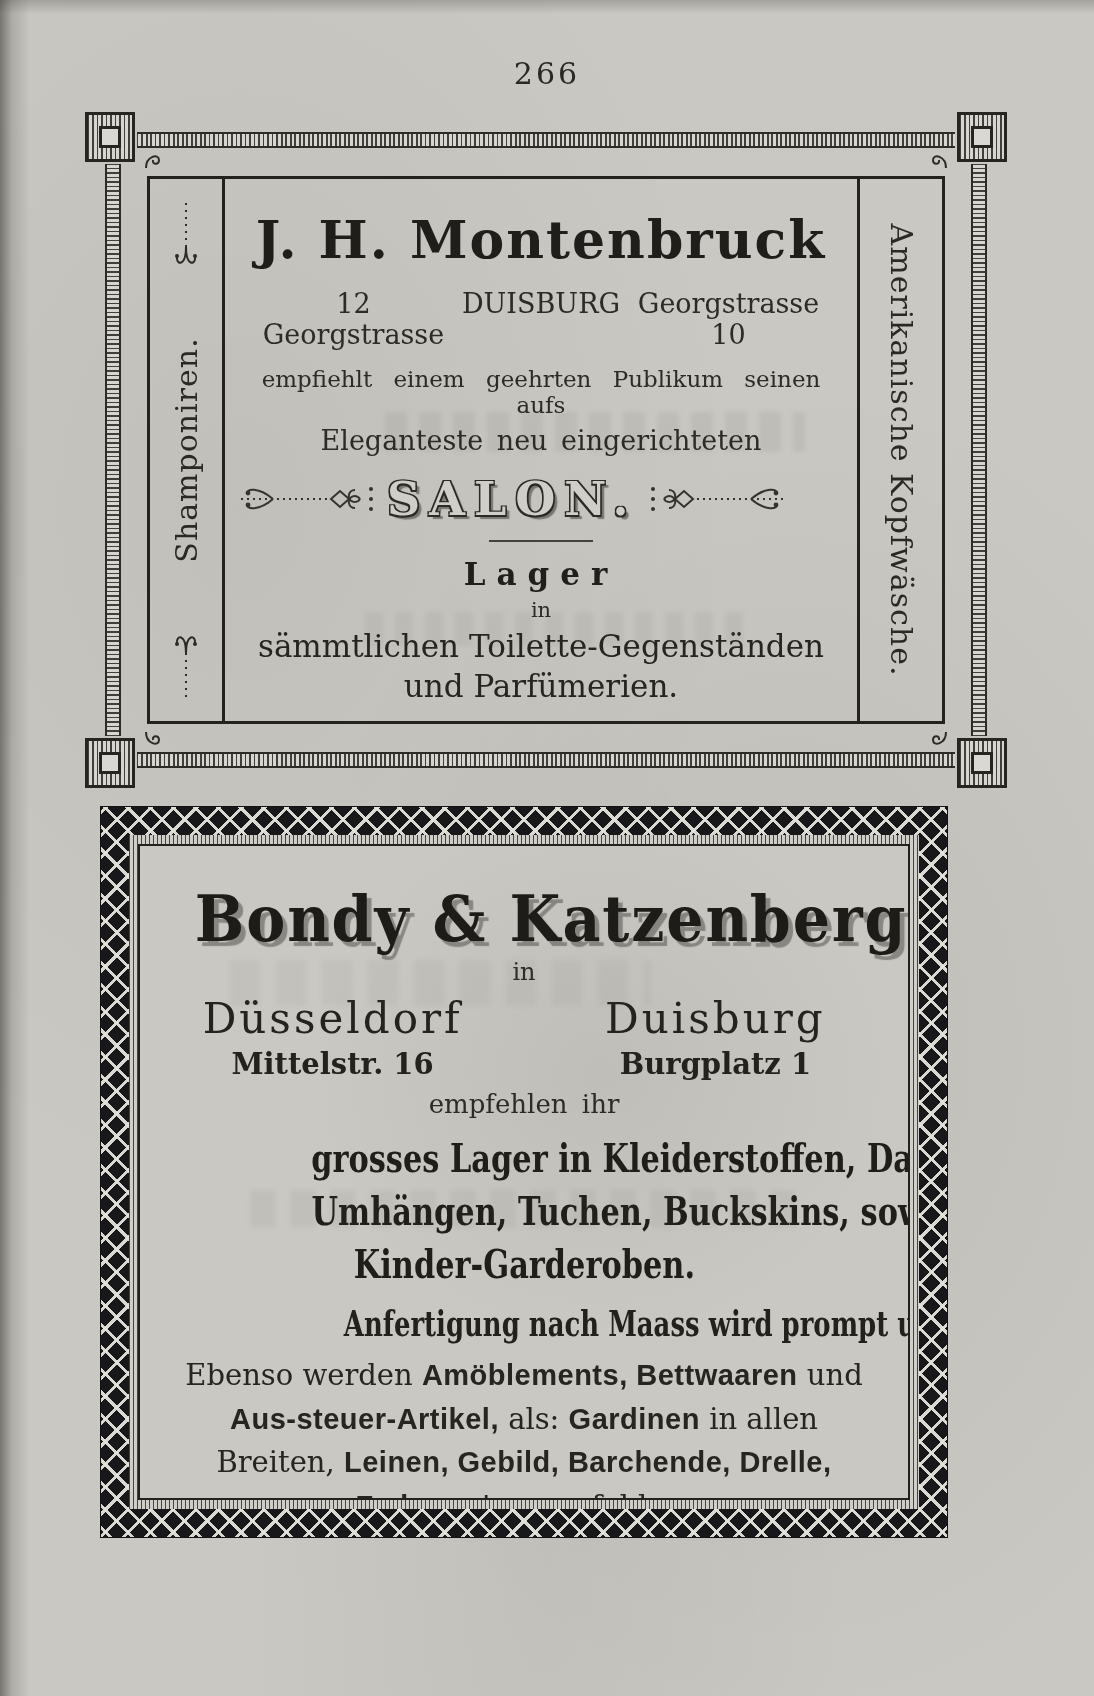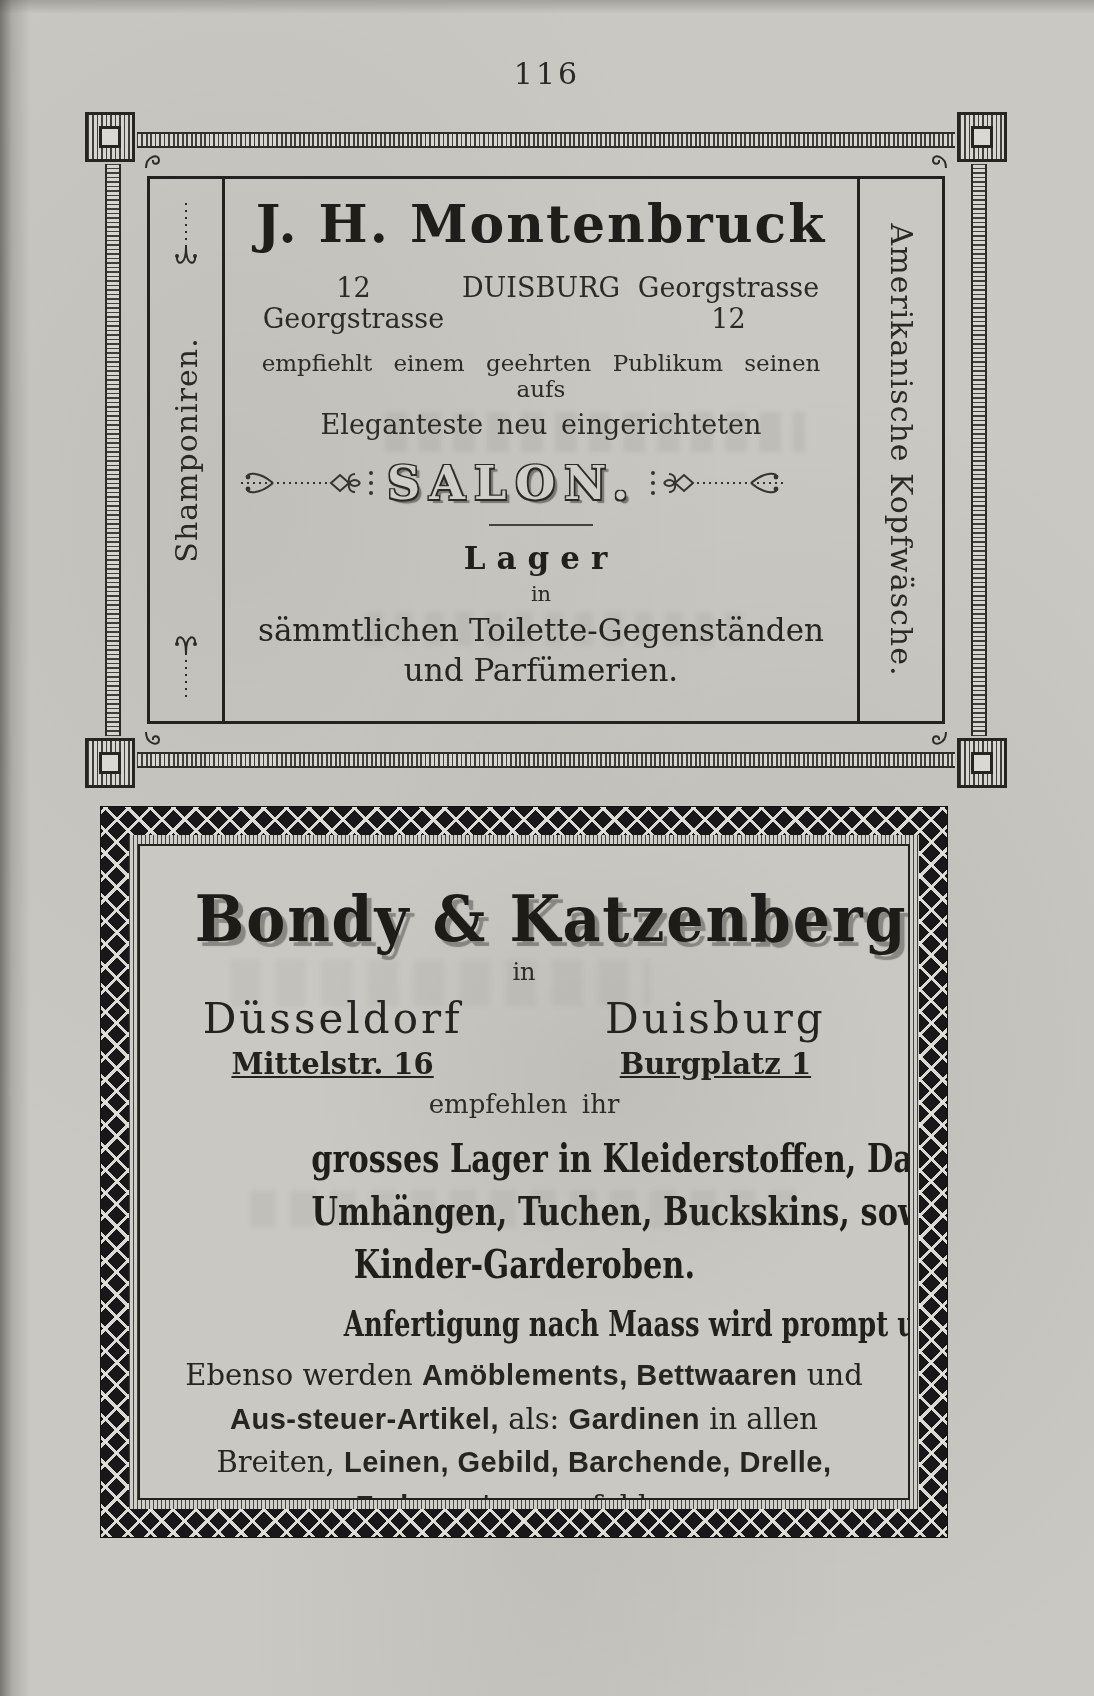--- a/index.html
+++ b/index.html
@@ -62,21 +62,21 @@
     position:absolute;left:50%;top:50%;white-space:nowrap;
     font-size:30px;letter-spacing:1px;color:#2a2925;
   }
   .vtext.ccw{transform:translate(-50%,-50%) rotate(-90deg);}
   .vtext.cw {transform:translate(-50%,-50%) rotate(90deg);}
   .rail-ornament{position:absolute;left:50%;width:26px;height:84px;}
   .rail-ornament svg{display:block;width:100%;height:100%;}
   .rail-ornament.top{top:22px;transform:translateX(-50%);}
   .rail-ornament.bottom{bottom:22px;transform:translateX(-50%) scaleY(-1);}
 
-  .ad1-center{flex:1 1 auto;text-align:center;padding:6px 14px 10px;box-sizing:border-box;overflow:hidden;}
+  .ad1-center{flex:1 1 auto;text-align:center;padding:22px 14px 10px;box-sizing:border-box;overflow:hidden;}
   .mb-title{font-size:52px;font-weight:bold;letter-spacing:2px;margin-top:8px;color:#1f1e1a;}
   .mb-address{display:flex;justify-content:flex-end;align-items:baseline;
     padding:0 6px;margin-top:18px;font-size:27px;color:#2c2b26;}
   .mb-profession{margin-top:14px;font-size:38px;font-weight:bold;color:#22211c;}
   .cond{display:inline-block;white-space:nowrap;transform:scaleX(.84);transform-origin:center;}
   .mb-intro1{margin-top:16px;font-size:23px;word-spacing:14px;color:#2c2b26;text-align:center;}
   .mb-intro2{margin-top:7px;font-size:27px;word-spacing:5px;color:#2c2b26;}
   .salon-row{margin-top:16px;display:flex;align-items:center;justify-content:flex-start;gap:10px;}
   .flourish{width:138px;height:44px;flex:0 0 auto;}
   .flourish svg{display:block;width:100%;height:100%;}
@@ -108,21 +108,21 @@
       radial-gradient(ellipse at 60% 35%, rgba(0,0,0,0.05), transparent 45%),
       #c9c8c2;
     text-align:center;padding:20px 28px 10px;overflow:hidden;}
   .bk-title{font-size:63px;font-weight:bold;letter-spacing:2px;color:#1d1c18;
     display:inline-block;white-space:nowrap;transform:scaleX(.93);transform-origin:center;
     text-shadow:5px 5px 1px rgba(32,31,27,.38);margin-top:16px;}
   .bk-in{font-size:24px;margin-top:2px;color:#2c2b26;}
   .bk-branches{display:flex;justify-content:space-between;padding:0 26px;margin-top:8px;}
   .bk-branch{width:42%;text-align:center;}
   .bk-city{font-size:42px;letter-spacing:3px;color:#242320;}
-  .bk-street{font-size:29px;font-weight:bold;margin-top:4px;color:#23221d;text-decoration:underline;}
+  .bk-street{font-size:29px;font-weight:bold;margin-top:4px;color:#23221d;}
   .bk-recommend{font-size:26px;margin-top:8px;word-spacing:6px;color:#2c2b26;}
   .bk-offer{margin-top:12px;}
   .bk-offer-line{font-size:40px;font-weight:bold;line-height:53px;color:#1f1e19;}
   .bk-offer-line .cond2{display:inline-block;white-space:nowrap;transform:scaleX(.76);transform-origin:center;}
   .bk-tailoring{margin-top:12px;font-size:36px;font-weight:bold;color:#22211c;}
   .bk-tailoring .cond3{display:inline-block;white-space:nowrap;transform:scaleX(.72);transform-origin:center;}
   .bk-closing{margin-top:10px;font-size:29px;line-height:1.5;color:#26251f;padding:0 4px;}
   .seg-serif{font-family:"DejaVu Serif",serif;}
   .seg-sans{font-family:"Liberation Sans",sans-serif;font-weight:bold;letter-spacing:.5px;}
 
@@ -137,21 +137,21 @@
   .sm4{left:230px;top:960px;width:420px;height:46px;
     background:repeating-linear-gradient(90deg, rgba(88,88,80,.12) 0 30px, rgba(88,88,80,0) 30px 46px);}
 </style>
 </head>
 <body>
 
 <div class="page">
   <div class="scan-edge-left"></div>
   <div class="scan-edge-top"></div>
 
-  <div class="page-number">116</div>
+  <div class="page-number">266</div>
 
   <div class="ad1">
     <div class="smudge sm1"></div>
     <div class="smudge sm2"></div>
 
     <div class="band top hatch-h"></div>
     <div class="band bottom hatch-h"></div>
     <div class="band left hatch-v"></div>
     <div class="band right hatch-v"></div>
 
@@ -211,21 +211,21 @@
               <circle cx="22" cy="55" r="2" fill="#2c2b26"></circle>
           </svg>
         </div>
       </div>
 
       <div class="ad1-center">
         <div class="mb-title">J. H. Montenbruck</div>
         <div class="mb-address">
           <span>12 Georgstrasse</span>
           <span>DUISBURG</span>
-          <span>Georgstrasse 12</span>
+          <span>Georgstrasse 10</span>
         </div>
         <div class="mb-intro1">empfiehlt einem geehrten Publikum seinen aufs</div>
         <div class="mb-intro2">Eleganteste neu eingerichteten</div>
 
         <div class="salon-row">
           <div class="flourish">
             <svg viewBox="0 0 138 44">
               <line x1="2" y1="22" x2="92" y2="22" stroke="#34332d" stroke-width="2" stroke-dasharray="2 4"></line>
               <path d="M34,22 C20,10 6,11 9,17" fill="none" stroke="#34332d" stroke-width="2"></path>
               <path d="M34,22 C20,34 6,33 9,27" fill="none" stroke="#34332d" stroke-width="2"></path>

